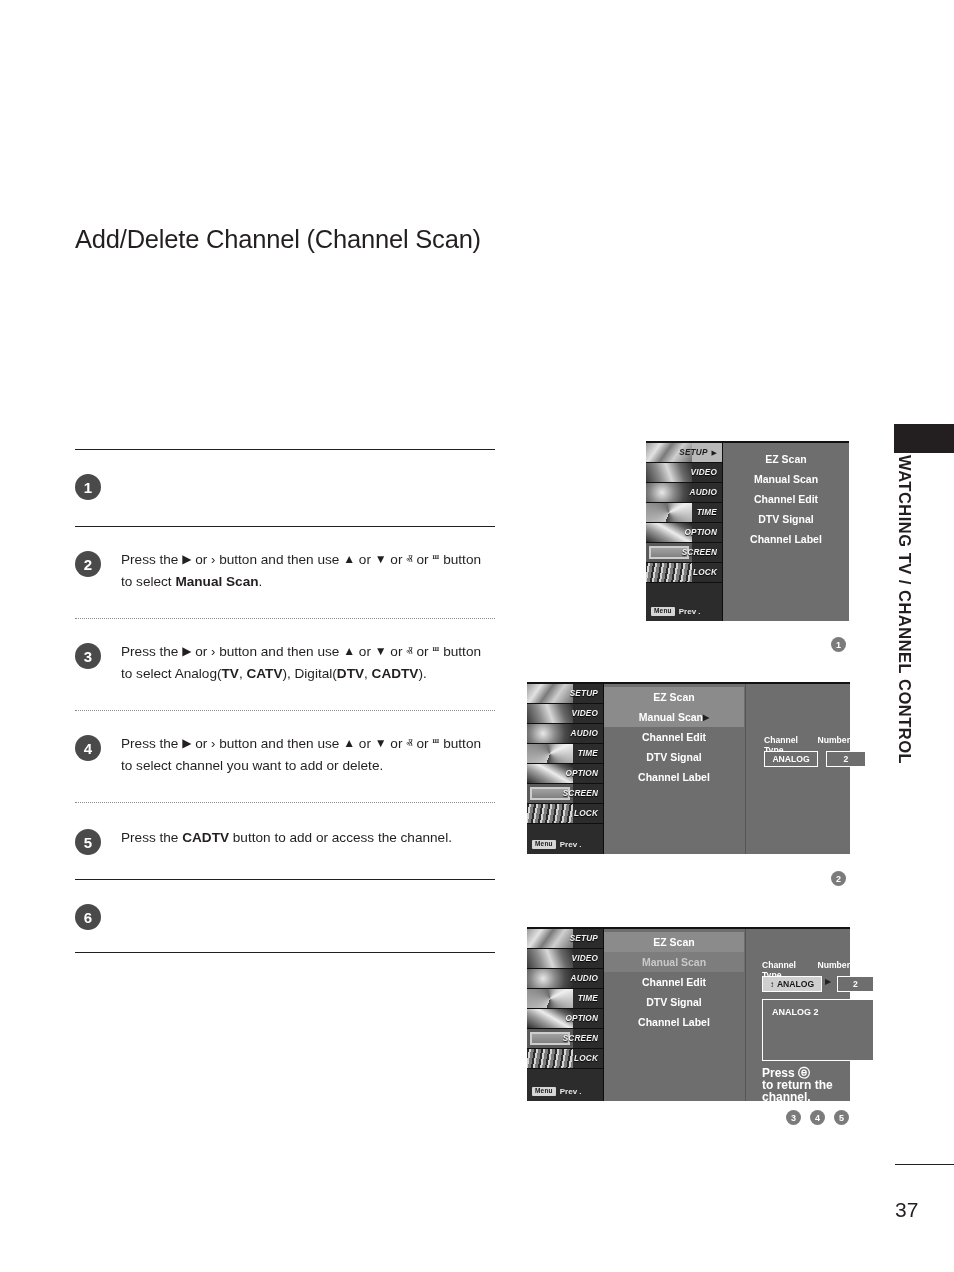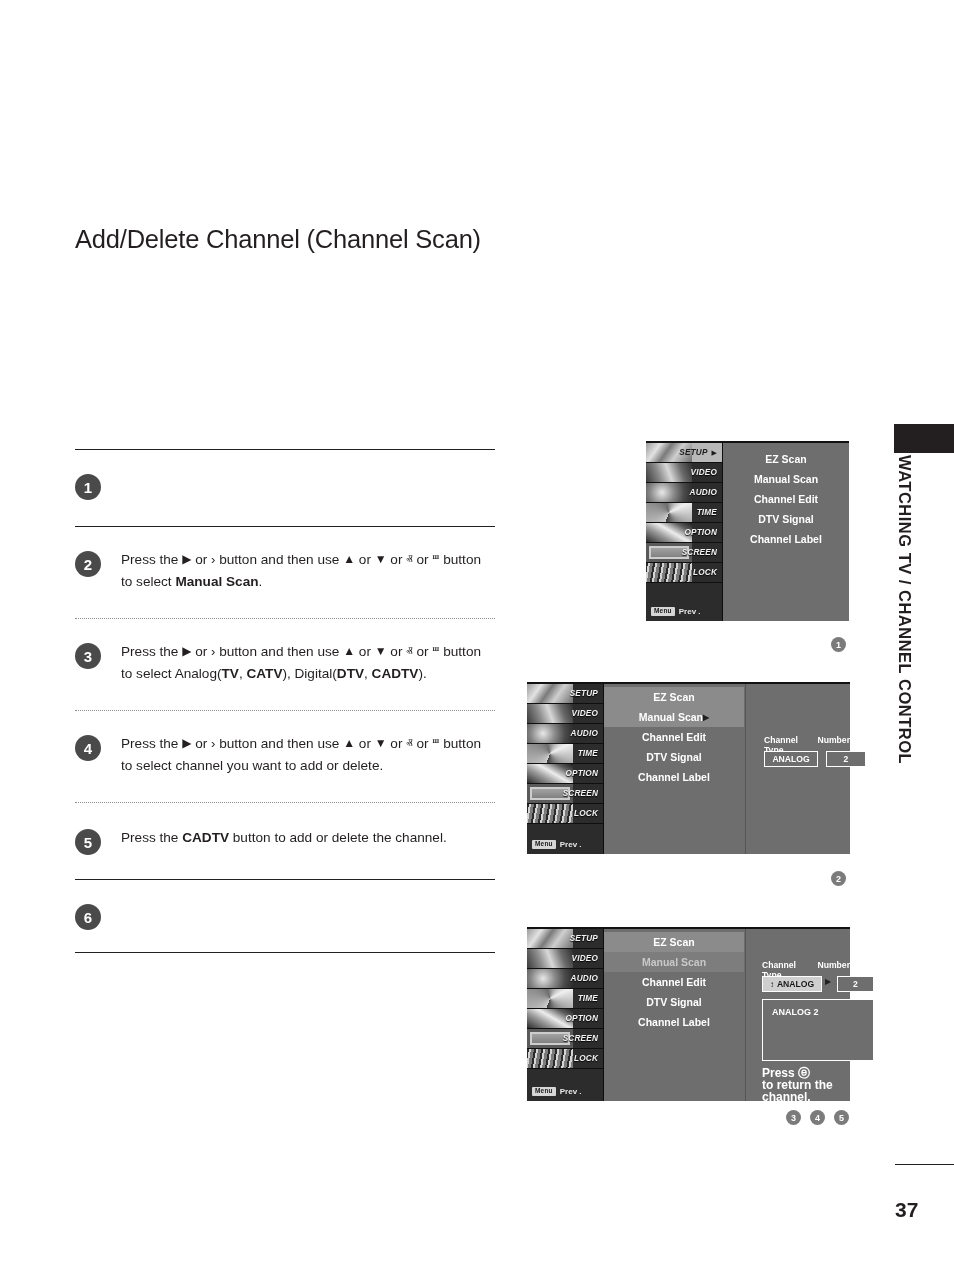--- a/index.html
+++ b/index.html
@@ -47,21 +47,21 @@
   .vert-label{
     position:absolute;left:884px;top:455px;width:40px;height:330px;
     display:flex;align-items:flex-start;justify-content:center;
   }
   .vert-label span{
     writing-mode:vertical-rl;
     font-size:16.5px;font-weight:700;letter-spacing:.5px;color:#231f20;
     white-space:nowrap;
   }
   .page-rule{position:absolute;left:895px;top:1164px;width:59px;height:0;border-top:1.6px solid #231f20;}
-  .page-num{position:absolute;left:895px;top:1198px;width:45px;font-size:21px;font-weight:700;color:#231f20;}
+  .page-num{position:absolute;left:895px;top:1198px;width:45px;font-size:21px;font-weight:400;color:#231f20;}
 
   
   .osd{position:absolute;background:#6e6e6e;border-top:2px solid #121212;box-sizing:border-box;}
   .osd .side{
     position:absolute;left:0;top:0;bottom:0;width:76px;background:#2c2c2c;
     border-right:1px solid #0d0d0d;
   }
   .osd .srow{
     position:relative;height:19px;border-bottom:1px solid #0f0f0f;
     display:flex;align-items:center;justify-content:flex-end;
@@ -155,21 +155,21 @@
     <div class="step">
       <div class="badge">4</div>
       <div class="step-text"><span>Press the </span><span class="ar">▶</span><span> or </span><span class="chev">›</span><span> button and then use </span><span class="ar">▲</span><span> or </span><span class="ar">▼</span><span> or </span><span class="chev">ⱏ</span><span> or </span><span class="chev">ⱎ</span><span> button to select channel you want to add or delete.</span></div>
     </div>
     <div style="height:26px"></div>
     <div class="rule-dotted"></div>
 
     <div style="height:24px"></div>
     <div class="step">
       <div class="badge">5</div>
-      <div class="step-text"><span>Press the </span><b>CADTV</b><span> button to add or delete the channel.</span></div>
+      <div class="step-text"><span>Press the </span><b>CADTV</b><span> button to add or access the channel.</span></div>
     </div>
     <div style="height:24px"></div>
     <div class="rule-solid"></div>
 
     <div style="height:22px"></div>
     <div class="step">
       <div class="badge">6</div>
     </div>
     <div style="height:22px"></div>
     <div class="rule-solid"></div>

